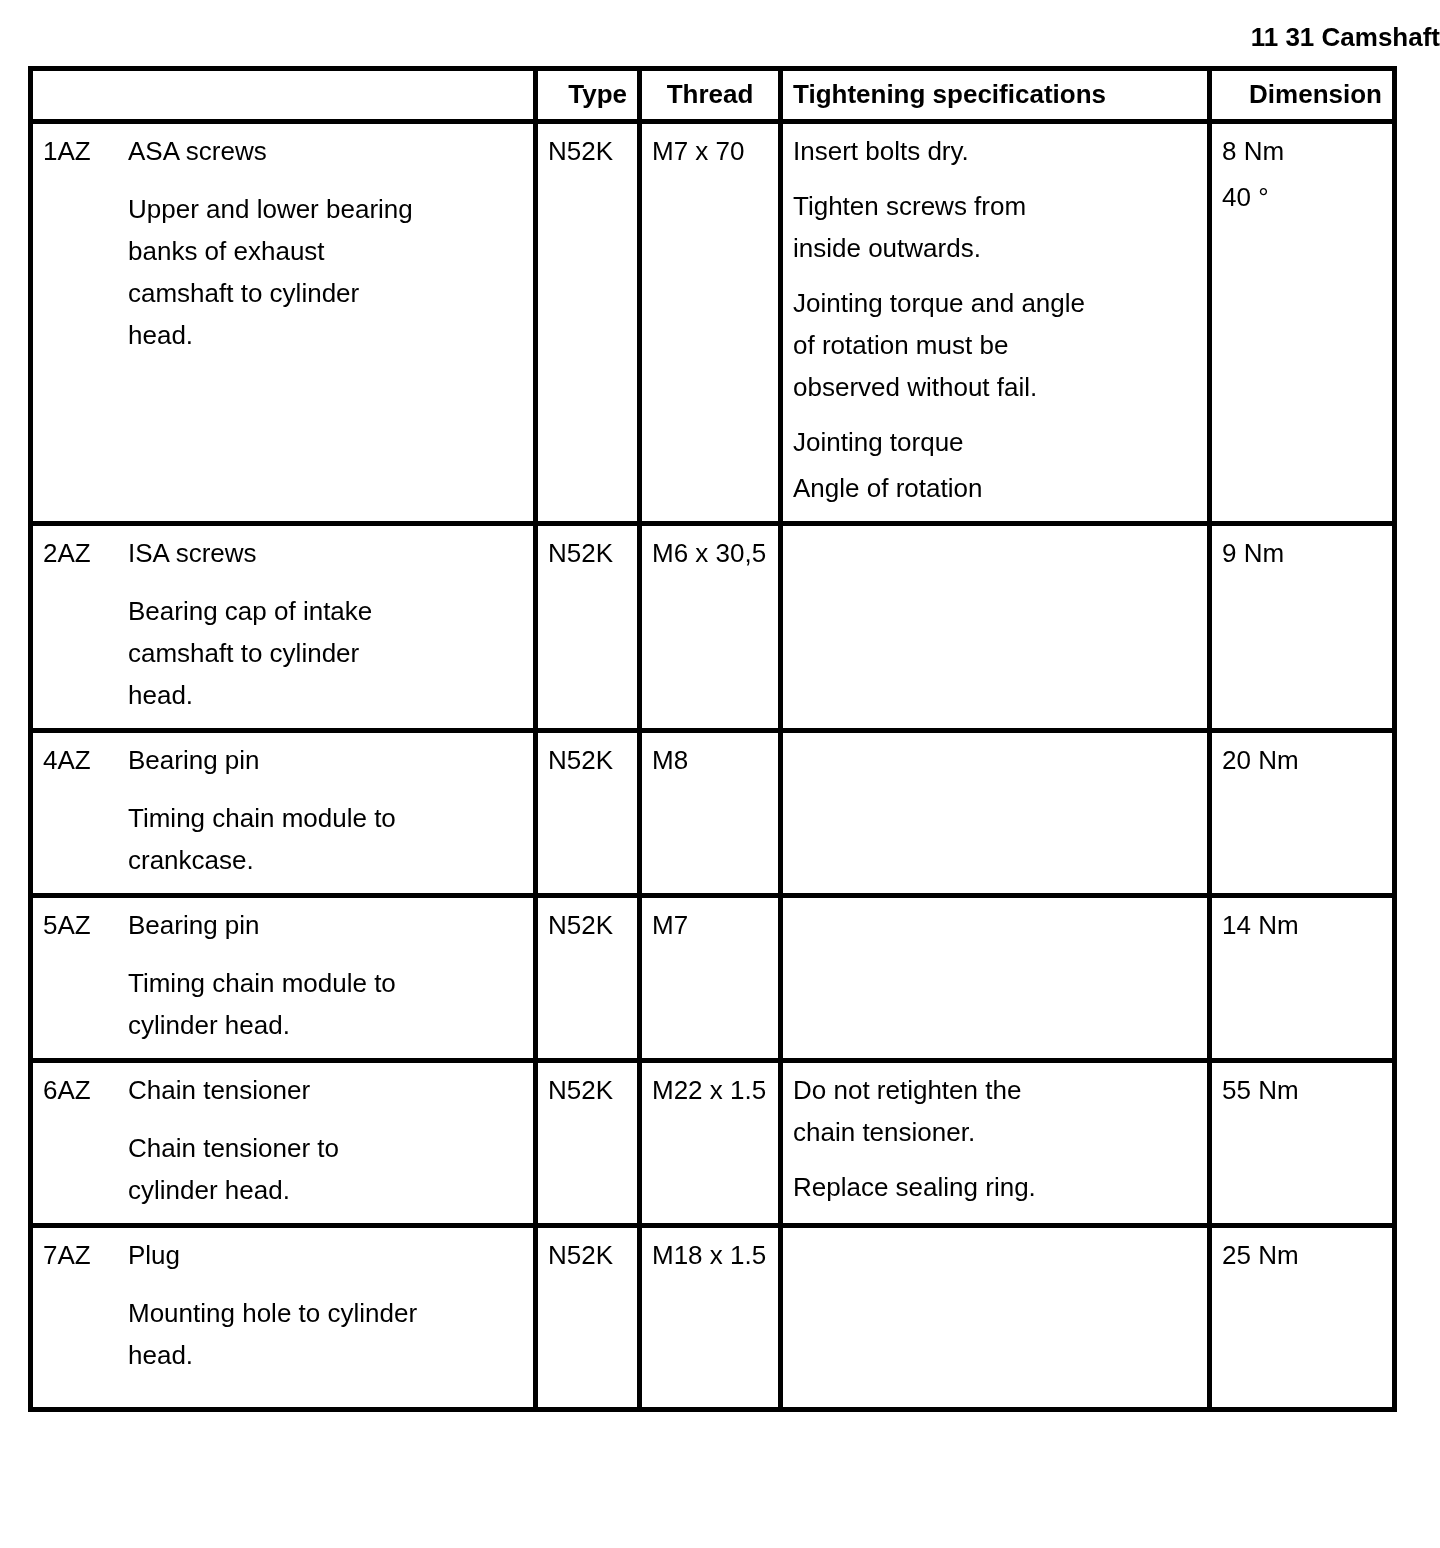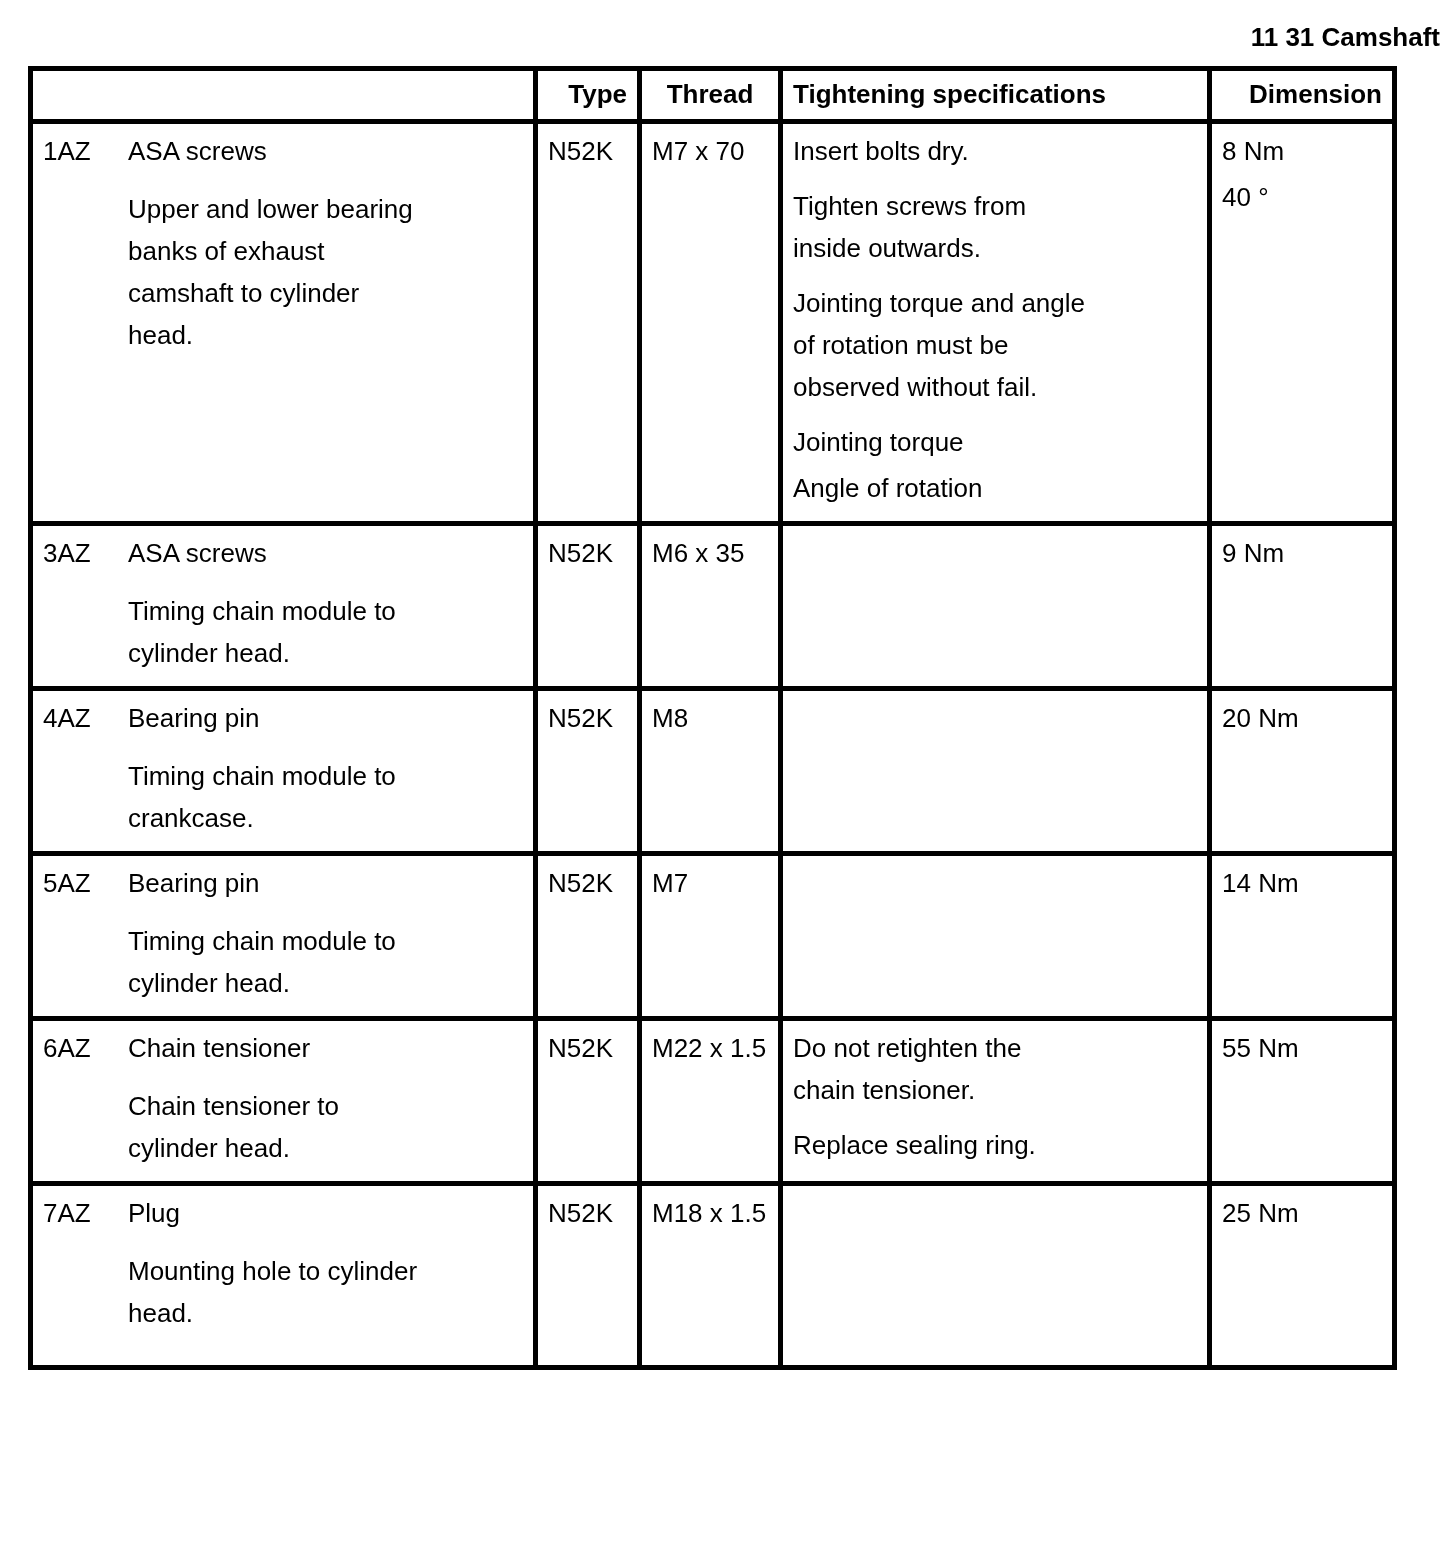--- a/index.html
+++ b/index.html
@@ -134,39 +134,40 @@
 observed without fail.</p>
           <p class="tight">Jointing torque</p>
           <p>Angle of rotation</p>
         </td>
         <td class="c-dim dim-bottom">
           <p class="tight">8 Nm</p>
           <p>40 °</p>
         </td>
       </tr>
 
-
-      <tr class="r3">
-        <td class="c-item">
-          <div class="item-wrap">
-            <span class="code">3AZ</span>
-            <div class="item-text">
-              <p class="name">ASA screws</p>
-              <p>Timing chain module to
-cylinder head.</p>
-            </div>
-          </div>
-        </td>
-        <td class="c-type">N52K</td>
-        <td class="c-thread">M6 x 35</td>
+      <tr class="r2">
+        <td class="c-item">
+          <div class="item-wrap">
+            <span class="code">2AZ</span>
+            <div class="item-text">
+              <p class="name">ISA screws</p>
+              <p>Bearing cap of intake
+camshaft to cylinder
+head.</p>
+            </div>
+          </div>
+        </td>
+        <td class="c-type">N52K</td>
+        <td class="c-thread">M6 x 30,5</td>
         <td class="c-spec"></td>
         <td class="c-dim">
           <p>9 Nm</p>
         </td>
       </tr>
+
 
       <tr class="r4">
         <td class="c-item">
           <div class="item-wrap">
             <span class="code">4AZ</span>
             <div class="item-text">
               <p class="name">Bearing pin</p>
               <p>Timing chain module to
 crankcase.</p>
             </div>

